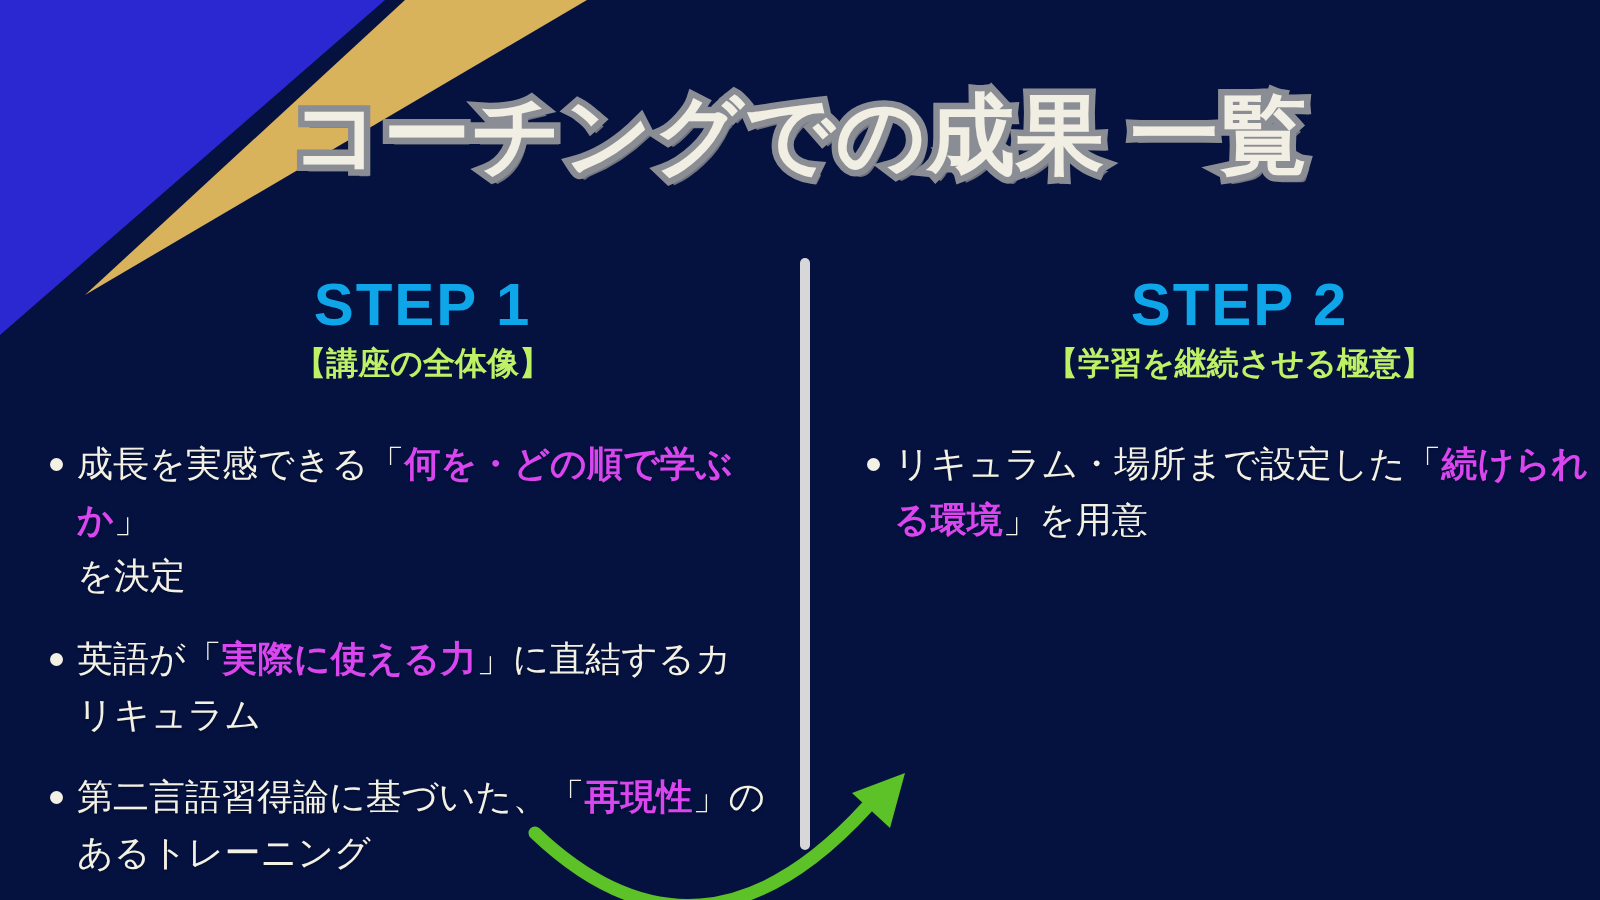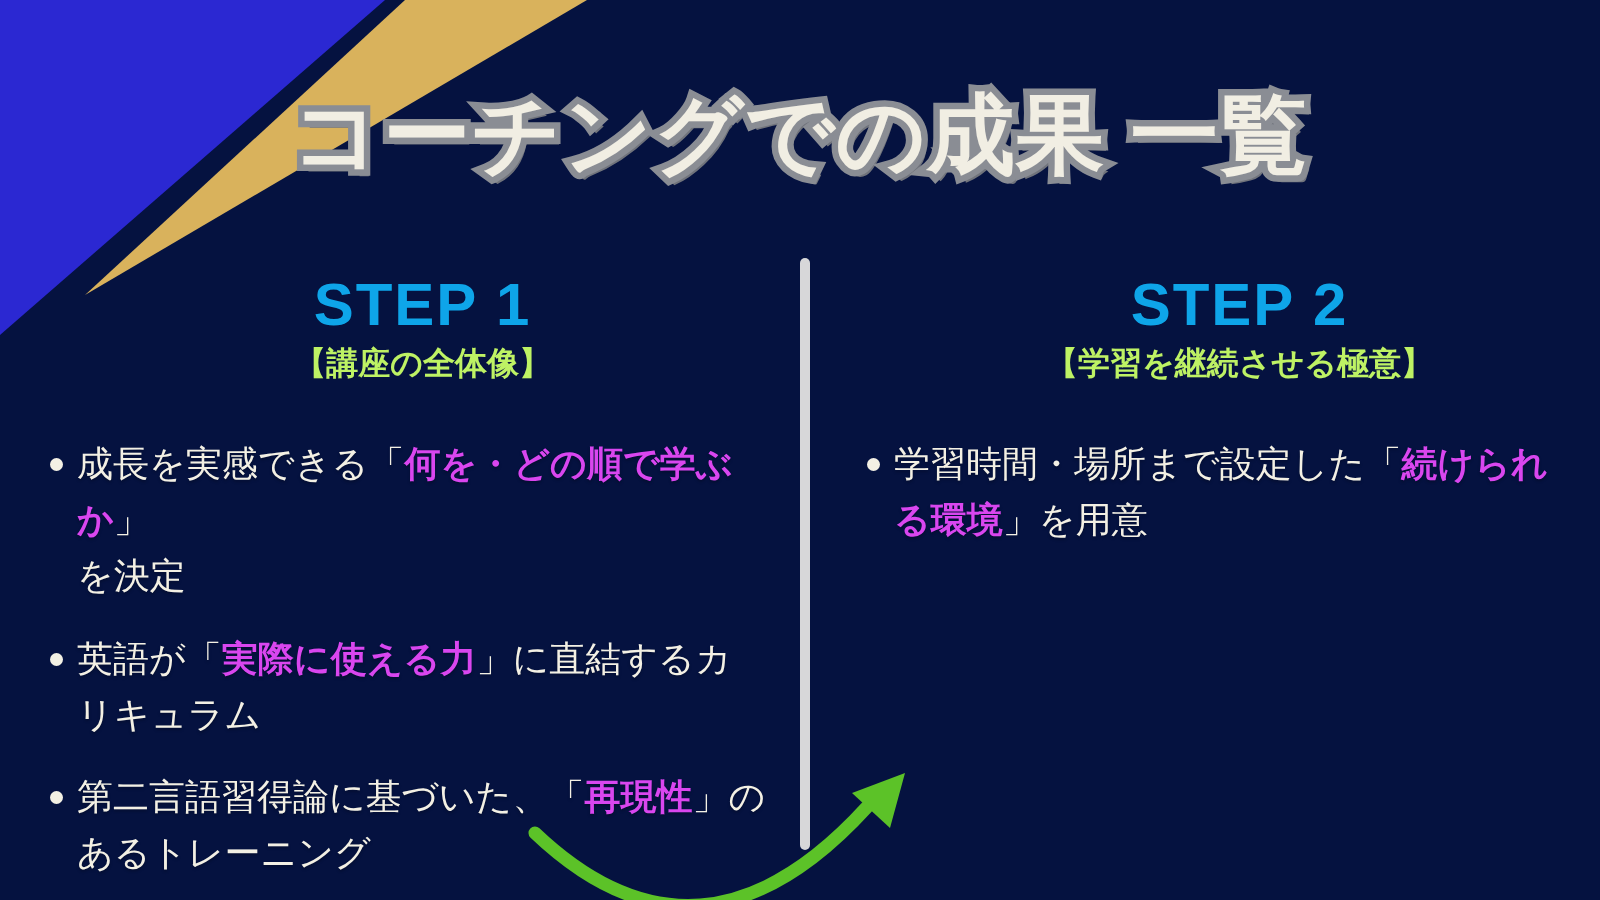--- a/index.html
+++ b/index.html
@@ -118,21 +118,21 @@
         </li>
       </ul>
   </section>
 
   <section class="col col-right">
     <h2 class="step-heading">STEP 2</h2>
     <p class="step-subtitle">【学習を継続させる極意】</p>
     <ul class="bullets">
         <li>
           <span class="dot"></span>
-          <p><span>学習時間・場所まで設定した「</span><span class="gold">続けられ
+          <p><span>リキュラム・場所まで設定した「</span><span class="gold">続けられ
 る環境</span><span>」を用意</span></p>
         </li>
       </ul>
   </section>
 
   <svg class="arrow-svg" width="460" height="160" viewBox="0 0 460 160">
     <path d="M 40 88 Q 205 245 372 62" fill="none" stroke="#5cc228" stroke-width="13" stroke-linecap="round"></path>
     <polygon points="410,28 395,83 357,48" fill="#5cc228"></polygon>
   </svg>
 

